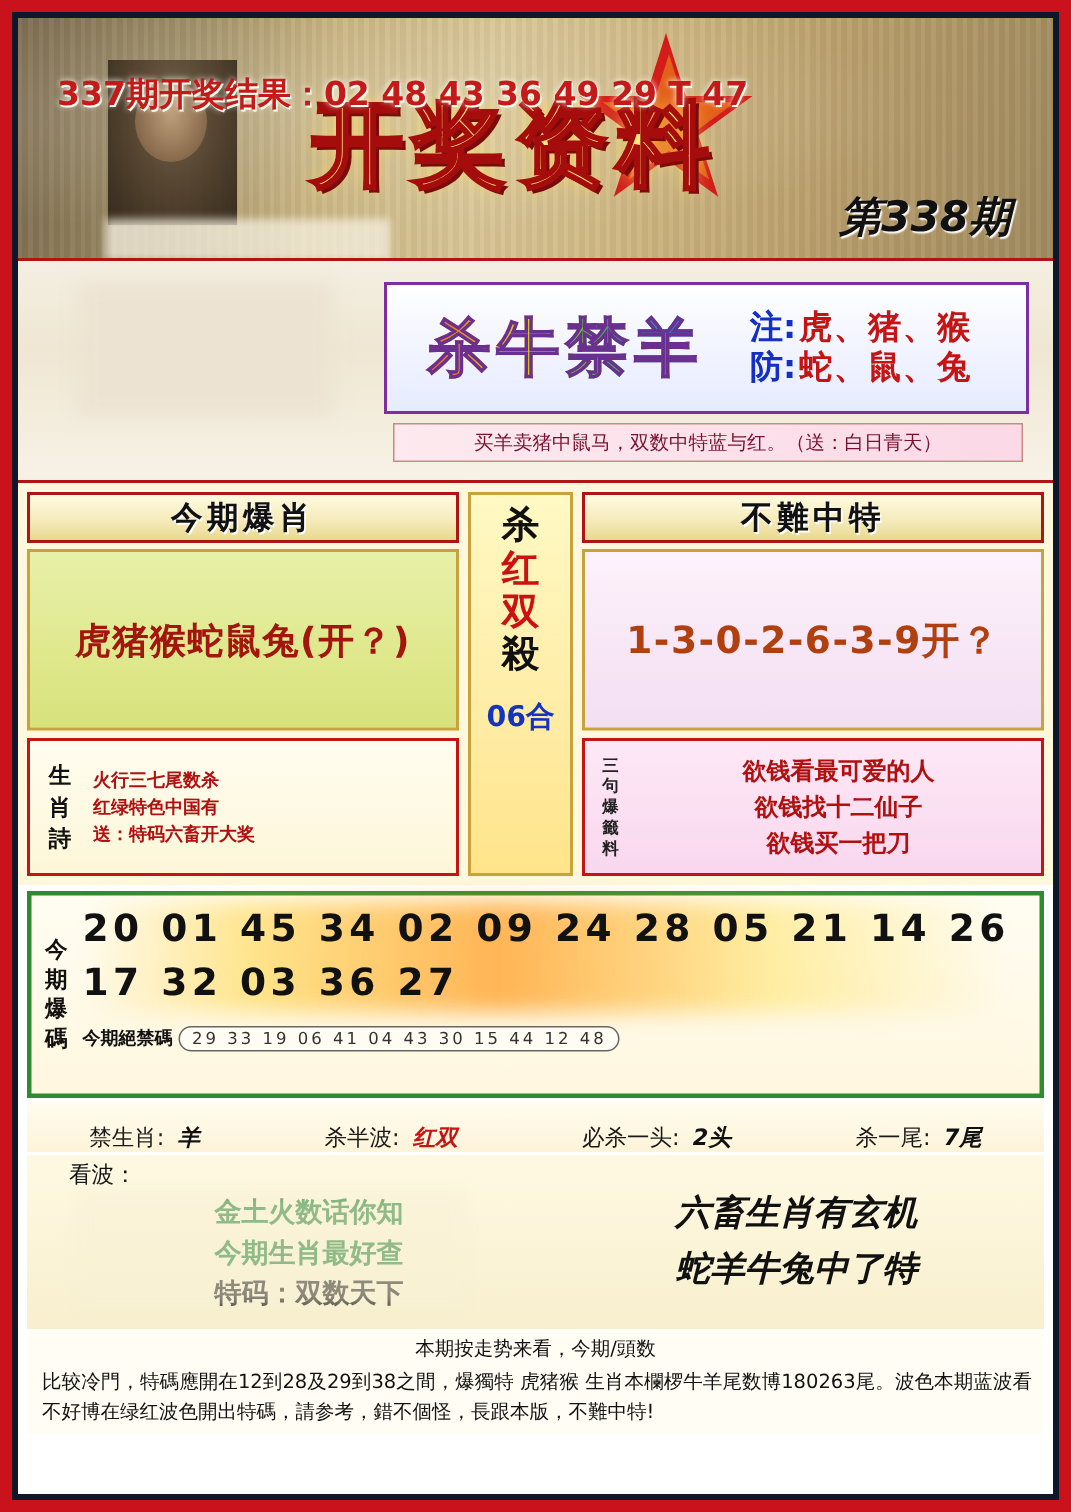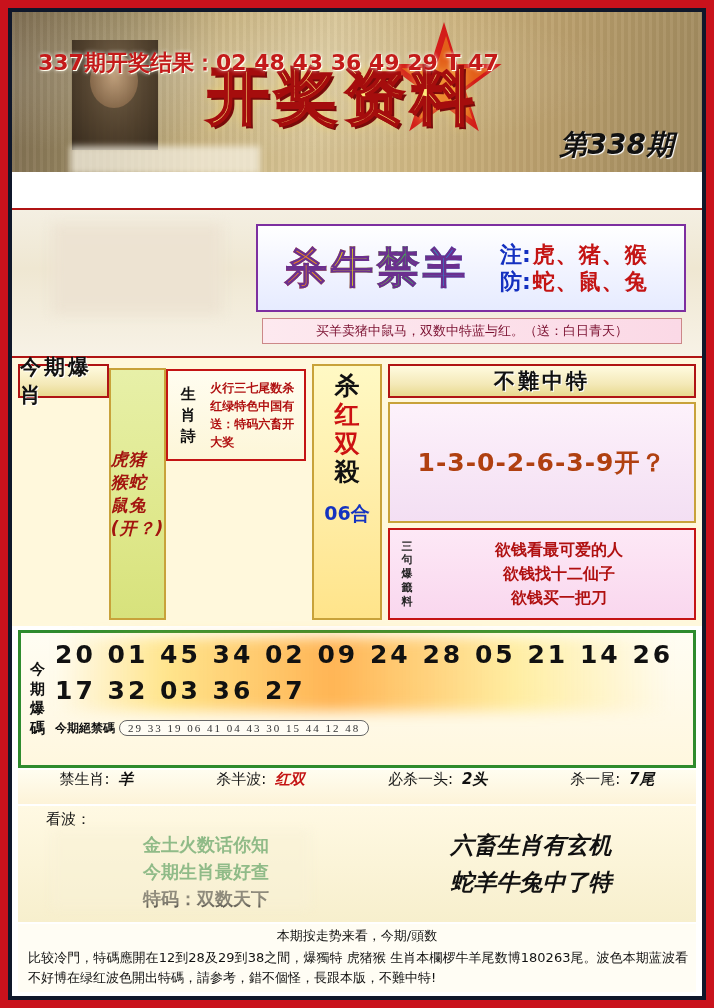--- a/index.html
+++ b/index.html
@@ -86,21 +86,20 @@
     position:absolute;left:58px;bottom:-2px;width:190px;height:28px;
     background:rgba(245,240,225,.75);filter:blur(3px);
   }
 
   
   .sec1{
     position:relative;height:148px;width:100%;
     background:linear-gradient(180deg,#f4efe2 0%,#efe7d2 40%,#f7f2e6 100%);
     border-top:2px solid #b01414;
     box-sizing:border-box;
-    margin-top:36px;
   }
   .blur-left{
     position:absolute;left:40px;top:14px;width:170px;height:90px;
     background:rgba(236,226,210,.9);filter:blur(6px);
   }
   .panel-kill{
     position:absolute;left:244px;top:14px;width:430px;height:88px;
     background:linear-gradient(180deg,#ffffff 0%,#f2f4ff 50%,#e6ebff 100%);
     border:2px solid #7d2fa0;
     box-sizing:border-box;
@@ -129,40 +128,39 @@
 
   
   .sec2{
     position:relative;height:270px;width:100%;
     background:#fff8dc;
     border-top:2px solid #b01414;
     box-sizing:border-box;
     padding:6px;
     display:flex;
   }
-  .col-left{width:288px;margin-right:6px;display:flex;border-radius:18px;}
+  .col-left{width:288px;margin-right:6px;display:flex;flex-direction:column;border-radius:18px;}
   .hdr{
     height:34px;
     background:linear-gradient(180deg,#fffbe0,#f4e9b8 60%,#e8d98e);
     border:2px solid #b01414;
     box-sizing:border-box;
     display:flex;align-items:center;justify-content:center;
     font-size:21px;font-weight:bold;color:#111;
     letter-spacing:3px;
     text-shadow:1px 1px 0 #fff;
   }
   .box-green{
     flex:1;margin-top:4px;
     background:linear-gradient(180deg,#e7f0a8,#dfe88c 60%,#d7e27c);
     border:2px solid #c8a23a;
     box-sizing:border-box;
     display:flex;align-items:center;justify-content:center;
-    font-size:17px;font-weight:bold;color:#a3150f;
+    font-size:24px;font-weight:bold;color:#a3150f;
     letter-spacing:1px;
-    font-style:italic;
   }
   .poem{
     margin-top:5px;height:92px;
     background:linear-gradient(180deg,#fffdf0,#fdf6d8);
     border:2px solid #c41414;
     box-sizing:border-box;
     display:flex;align-items:stretch;
   }
   .poem-label{
     width:40px;display:flex;flex-direction:column;align-items:center;justify-content:center;
@@ -233,27 +231,27 @@
   .nums-row{position:relative;font-size:25px;font-weight:bold;color:#111;letter-spacing:3px;line-height:1.45;white-space:nowrap;}
   .nums-row.r1{padding-top:4px;}
   .ban-row{
     position:relative;margin-top:10px;display:flex;align-items:center;
     font-size:12px;color:#111;
   }
   .ban-label{font-weight:bold;margin-right:4px;}
   .ban-box{
     border:1px solid #666;border-radius:10px;padding:1px 8px;
     background:rgba(255,255,255,.6);
-    font-size:11px;color:#333;letter-spacing:2px;font-family:Liberation Serif, serif;
+    font-size:11px;color:#333;letter-spacing:2px;
   }
 
   
   .sec4{
     position:relative;height:34px;margin:2px 6px 0 6px;
-    display:flex;align-items:flex-start;justify-content:space-around;
+    display:flex;align-items:flex-end;justify-content:space-around;
     background:linear-gradient(180deg,#fffdf0,#fdf3d8);
     font-size:15px;color:#111;
   }
   .f-item{white-space:nowrap;}
   .f-lab{color:#1a1a1a;}
   .f-val{color:#c41414;font-weight:bold;font-style:italic;margin-left:4px;}
   .f-val.dark{color:#111;}
 
   
   .sec5{

